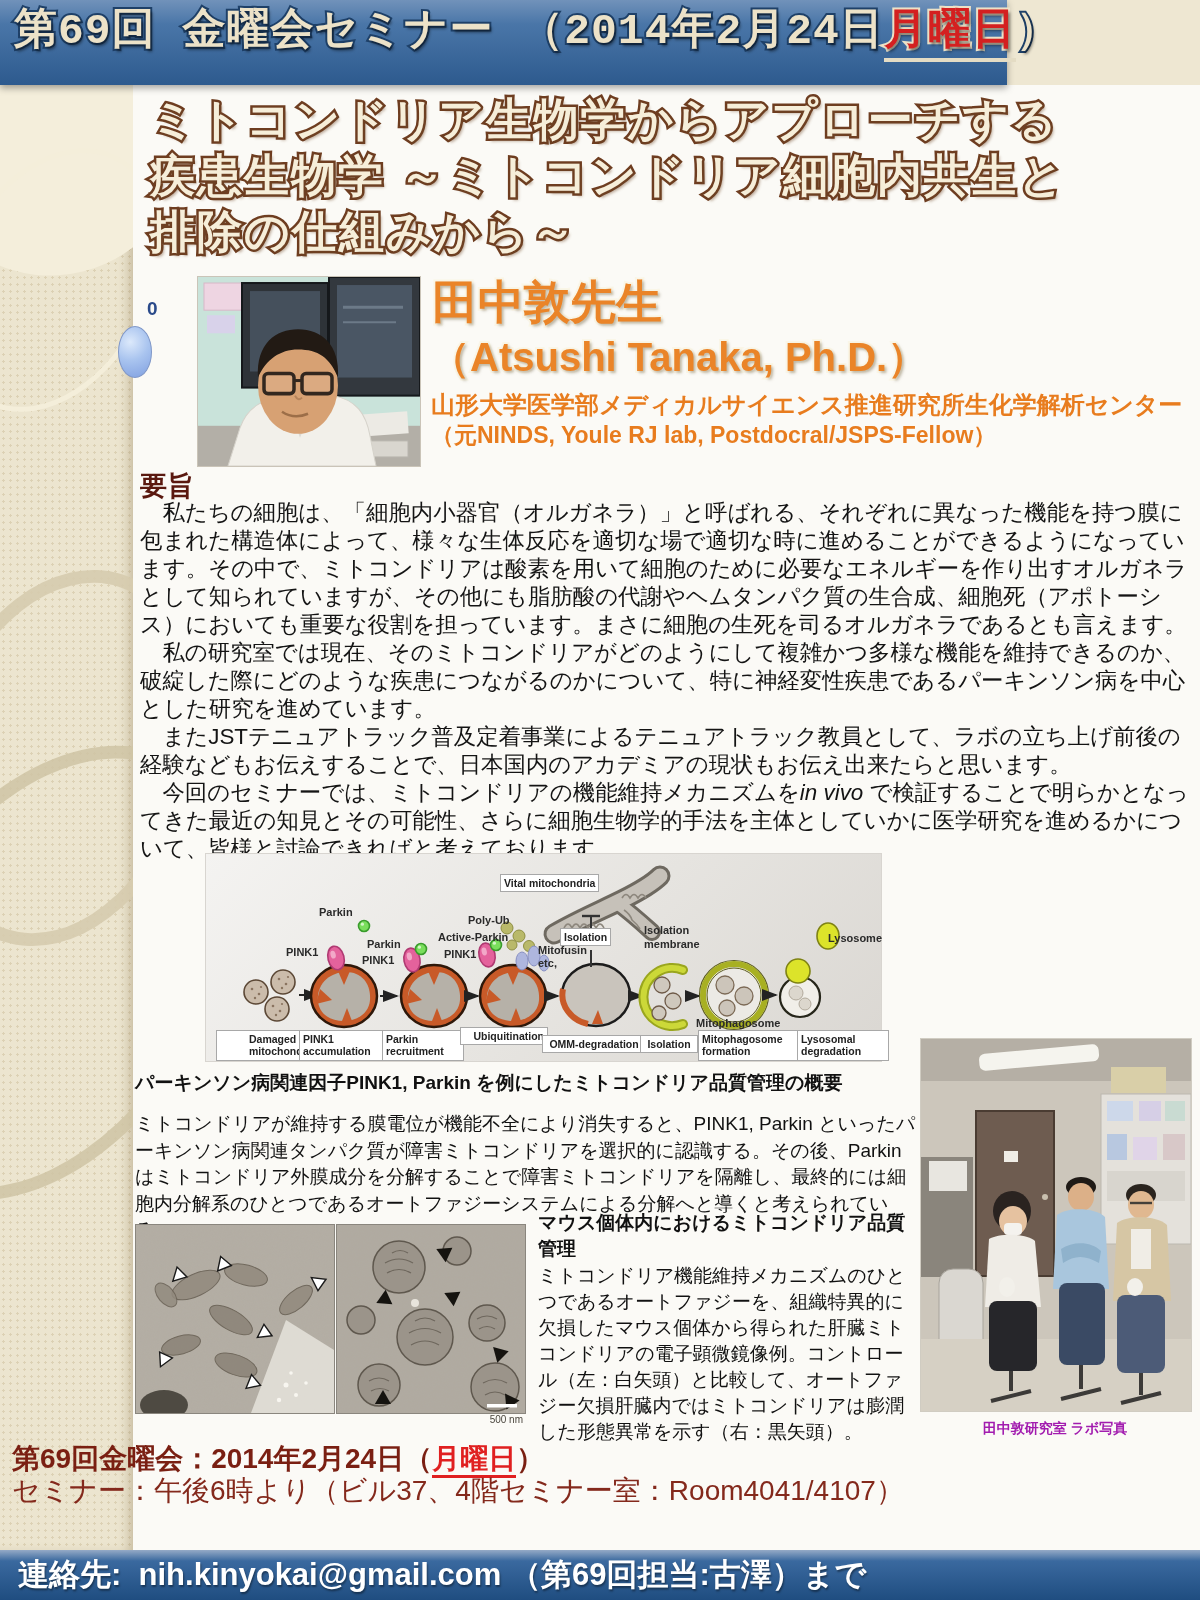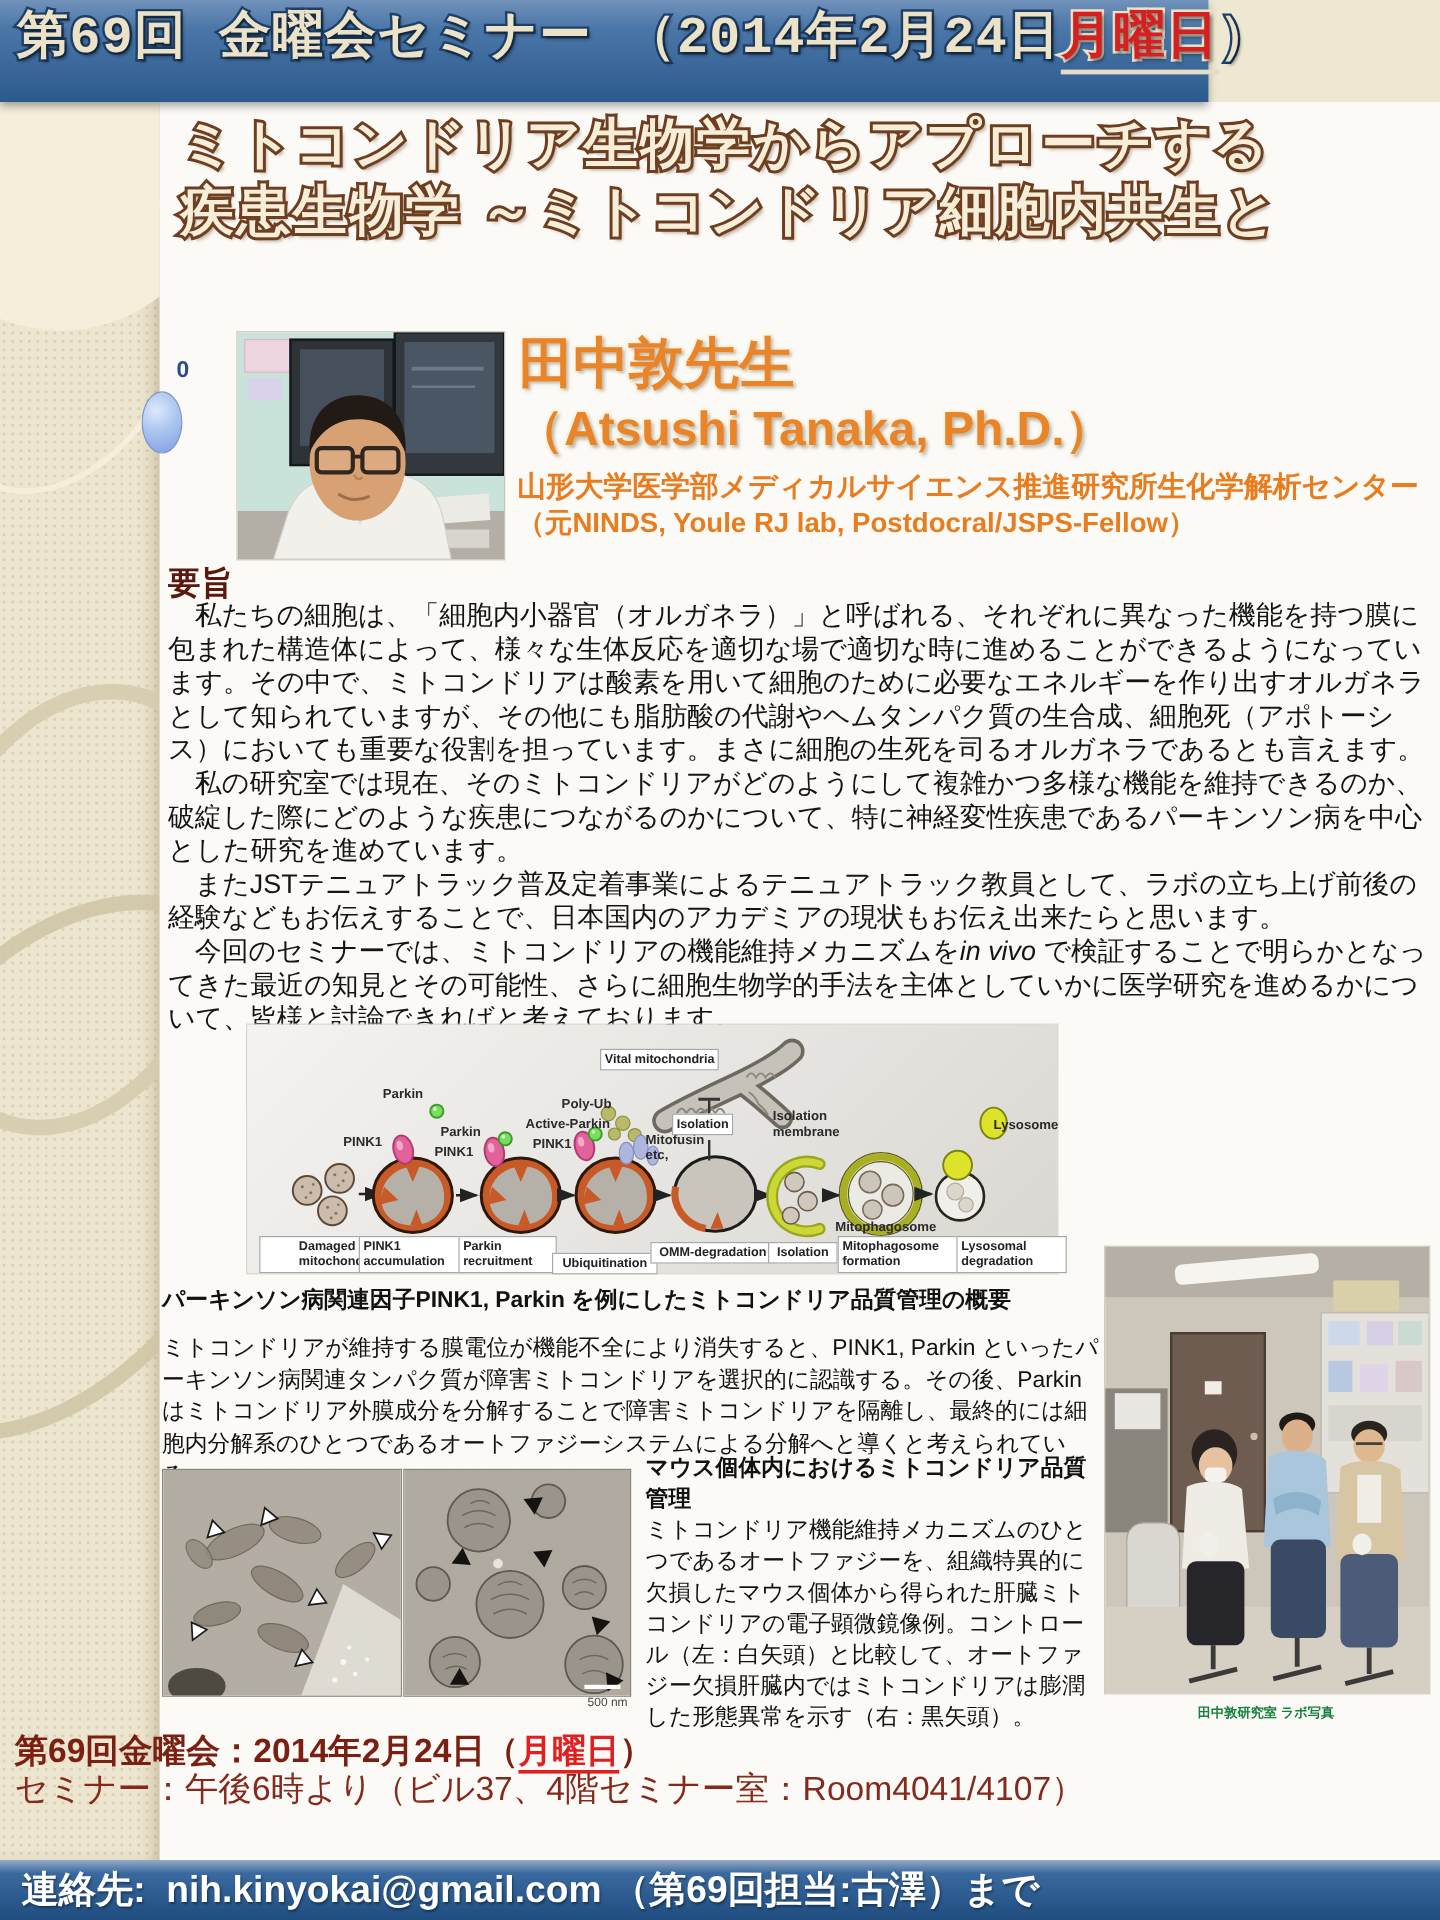--- a/index.html
+++ b/index.html
@@ -69,21 +69,21 @@
   .caption1 .cap-body{font-size:19px;line-height:26.5px;}
   .caption2{position:absolute;left:538px;top:1210px;width:380px;color:#111;}
   .caption2 .cap-title{font-size:19px;font-weight:bold;margin-bottom:1px;}
   .caption2 .cap-body{font-size:19px;line-height:26px;}
 
   .em-left{position:absolute;left:135px;top:1224px;width:198px;height:188px;border:1px solid #8a867e;}
   .em-right{position:absolute;left:336px;top:1224px;width:188px;height:188px;border:1px solid #8a867e;}
   .scale-label{position:absolute;left:455px;top:1414px;width:68px;text-align:right;font-size:10px;color:#4a463e;}
 
   .lab-photo{position:absolute;left:920px;top:1038px;width:270px;height:372px;border:1px solid #d0ccc2;}
-  .lab-caption{position:absolute;left:920px;top:1420px;width:270px;text-align:center;font-size:11px;font-weight:bold;color:#15803d;}
+  .lab-caption{position:absolute;left:920px;top:1420px;width:270px;text-align:center;font-size:14px;font-weight:bold;color:#a21caf;}
 
   
   .info{position:absolute;left:12px;top:1442px;z-index:7;}
   .info .l1{font-size:28px;font-weight:bold;color:#7a1f12;line-height:33px;white-space:nowrap;}
   .info .l2,.info .l3{font-size:28px;color:#84291c;line-height:32px;white-space:nowrap;}
   .info .wk{color:#e02020;border-bottom:3px solid #e02020;padding-bottom:1px;}
 
   
   .footer{position:absolute;left:0;top:1550px;width:1200px;height:50px;
     background:linear-gradient(180deg,#95aac6 0%,#3a699f 22%,#1f4d80 100%);
@@ -108,20 +108,21 @@
 
   <div class="content"></div>
 
   <div class="banner">
     <div class="banner-text"><span>第69回 金曜会セミナー （2014年2月24日</span><span class="banner-weekday">月曜日</span><span>）</span></div>
   </div>
 
   <div class="title">
     <div>ミトコンドリア生物学からアプローチする</div>
     <div>疾患生物学 ～ミトコンドリア細胞内共生と</div>
+    <div>排除の仕組みから～</div>
   </div>
 
   <svg class="speaker-photo" viewBox="0 0 222 188" preserveAspectRatio="none">
     <rect width="222" height="188" fill="#c9e3da"></rect>
     <rect x="6" y="6" width="38" height="27" fill="#eed5e2" stroke="#d8b8c8"></rect>
     <rect x="9" y="38" width="28" height="18" fill="#d8d2ea"></rect>
     <rect x="44" y="6" width="86" height="104" fill="#2e3338" stroke="#15181b" stroke-width="2"></rect>
     <rect x="52" y="14" width="70" height="80" fill="#45505c"></rect>
     <rect x="131" y="0" width="91" height="118" fill="#33383e" stroke="#15181b" stroke-width="2"></rect>
     <rect x="139" y="8" width="75" height="92" fill="#4a5664"></rect>
@@ -267,21 +268,21 @@
     <div class="fbox" style="left:354px;top:74px;">Isolation</div>
     <div class="fl" style="left:438px;top:70px;">Isolation</div>
     <div class="fl" style="left:438px;top:84px;">membrane</div>
     <div class="fl" style="left:490px;top:163px;">Mitophagosome</div>
     <div class="fl" style="left:622px;top:78px;">Lysosome</div>
 
     
     <div class="fbox" style="left:10px;top:176px;width:80px;padding-left:32px;">Damaged mitochondria</div>
     <div class="fbox" style="left:93px;top:176px;width:80px;">PINK1 accumulation</div>
     <div class="fbox" style="left:176px;top:176px;width:74px;">Parkin recruitment</div>
-    <div class="fbox" style="left:254px;top:190px;width:80px;text-align:center;">Ubiquitination</div>
+    <div class="fbox" style="left:254px;top:173px;width:80px;text-align:right;">Ubiquitination</div>
     <div class="fbox" style="left:336px;top:181px;width:96px;text-align:center;">OMM-degradation</div>
     <div class="fbox" style="left:434px;top:181px;width:50px;text-align:center;">Isolation</div>
     <div class="fbox" style="left:492px;top:176px;width:96px;">Mitophagosome formation</div>
     <div class="fbox" style="left:591px;top:176px;width:84px;">Lysosomal degradation</div>
   </div>
 
   <div class="caption1">
     <div class="cap-title">パーキンソン病関連因子PINK1, Parkin を例にしたミトコンドリア品質管理の概要</div>
     <div class="cap-body">ミトコンドリアが維持する膜電位が機能不全により消失すると、PINK1, Parkin といったパーキンソン病関連タンパク質が障害ミトコンドリアを選択的に認識する。その後、Parkin はミトコンドリア外膜成分を分解することで障害ミトコンドリアを隔離し、最終的には細胞内分解系のひとつであるオートファジーシステムによる分解へと導くと考えられている。</div>
   </div>

